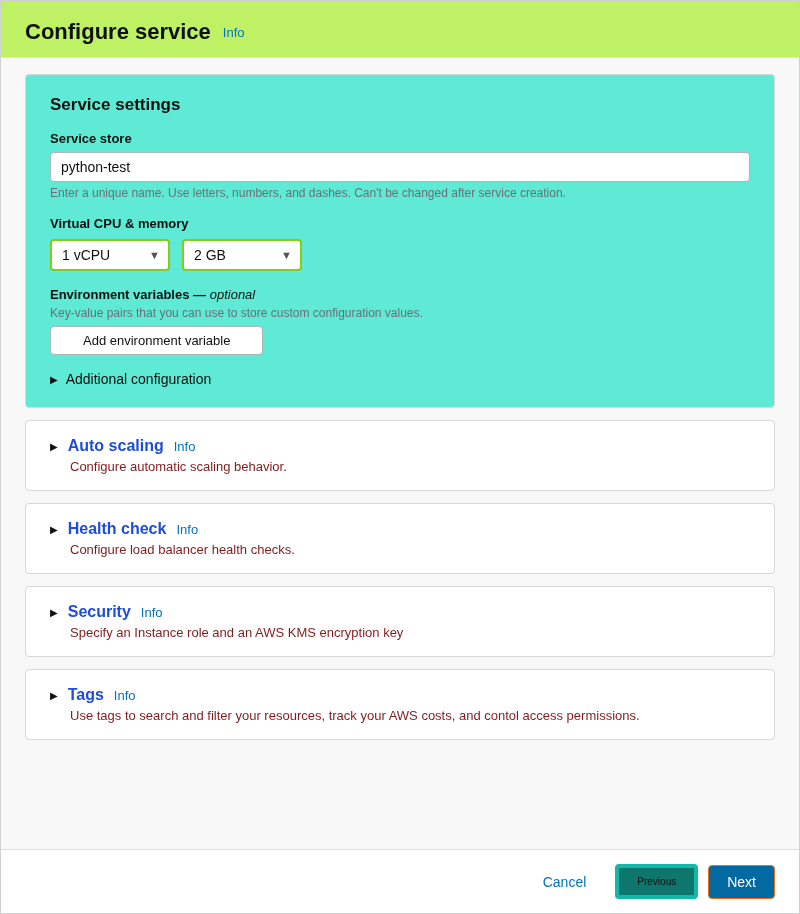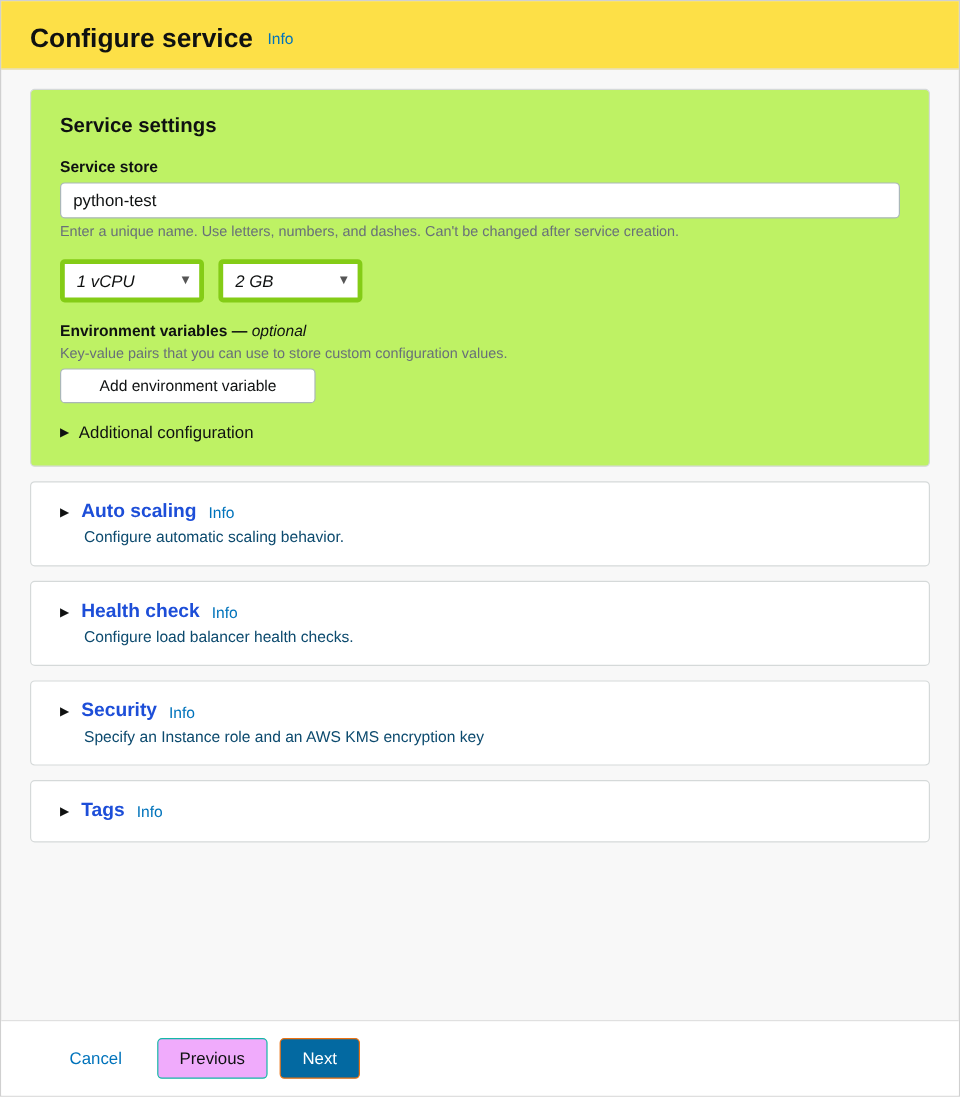--- a/index.html
+++ b/index.html
@@ -23,21 +23,21 @@
       width: 800px;
       min-height: 914px;
       background: #f8f8f8;
       border: 1px solid #d0d0d0;
       display: flex;
       flex-direction: column;
     }
 
     .page-header {
       padding: 18px 24px 12px 24px;
-      background: #fde047;
+      background: #bef264;
       border-bottom: 1px solid #e0e0e0;
       display: flex;
       align-items: center;
       gap: 12px;
     }
 
     .page-title {
       font-size: 22px;
       font-weight: 600;
       color: #0f1111;
@@ -53,21 +53,21 @@
     .page-content {
       flex: 1;
       padding: 16px 24px;
       display: flex;
       flex-direction: column;
       gap: 12px;
       overflow-y: auto;
     }
 
     .section-card {
-      background: #bef264;
+      background: #5eead4;
       border: 1px solid #d5d9d9;
       border-radius: 4px;
       padding: 20px 24px;
     }
 
     .section-title {
       font-size: 17px;
       font-weight: 700;
       color: #0f1111;
       margin-bottom: 16px;
@@ -107,28 +107,27 @@
     .select-wrapper {
       position: relative;
       display: inline-flex;
       align-items: center;
     }
 
     .select-control {
       appearance: none;
       -webkit-appearance: none;
       padding: 6px 32px 6px 10px;
-      border: 4px solid #84cc16;
+      border: 2px solid #84cc16;
       border-radius: 4px;
       font-size: 14px;
       color: #0f1111;
       background: #fff;
       cursor: pointer;
       min-width: 120px;
-      font-style: italic;
     }
 
     .select-arrow {
       position: absolute;
       right: 10px;
       pointer-events: none;
       color: #555;
       font-size: 11px;
     }
 
@@ -203,50 +202,51 @@
     }
 
     .collapsible-title {
       font-size: 16px;
       font-weight: 700;
       color: #1d4ed8;
     }
 
     .collapsible-subtitle {
       font-size: 13px;
-      color: #0c4a6e;
+      color: #7f1d1d;
       margin-top: 4px;
       margin-left: 20px;
     }
 
     .page-footer {
       background: #fff;
       border-top: 1px solid #e0e0e0;
-      padding: 14px 38px;
-      display: flex;
+      padding: 14px 24px;
+      display: flex;
+      justify-content: flex-end;
       align-items: center;
       gap: 10px;
     }
 
     .btn-cancel {
       padding: 8px 18px;
       background: #fff;
       border: 1px solid transparent;
       border-radius: 4px;
       font-size: 14px;
       color: #0073bb;
       cursor: pointer;
     }
 
     .btn-previous {
       padding: 8px 18px;
-      background: #f0abfc;
-      border: 1px solid #14b8a6;
-      border-radius: 4px;
-      font-size: 14px;
+      background: #0f766e;
+      border: 4px solid #14b8a6;
+      border-radius: 4px;
+      font-size: 10px;
       color: #0f1111;
       cursor: pointer;
     }
 
     .btn-next {
       padding: 8px 18px;
       background: #0369a1;
       border: 1px solid #ec7211;
       border-radius: 4px;
       font-size: 14px;
@@ -270,20 +270,21 @@
     <div class="section-card">
       <div class="section-title">Service settings</div>
 
       <div>
         <div class="field-label">Service store</div>
         <input class="text-input" type="text" value="python-test" style="">
         <div class="field-hint">Enter a unique name. Use letters, numbers, and dashes. Can't be changed after service creation.</div>
       </div>
 
       <div style="margin-top:16px;">
+        <div class="field-label">Virtual CPU &amp; memory</div>
         <div class="vcpu-memory-row">
           <div class="select-wrapper">
             <select class="select-control">
               <option>0.25 vCPU</option>
               <option>0.5 vCPU</option>
               <option selected="">1 vCPU</option>
               <option>2 vCPU</option>
               <option>4 vCPU</option>
             </select>
             <span class="select-arrow">▼</span>
@@ -343,20 +344,21 @@
       </div>
       <div class="collapsible-subtitle">Specify an Instance role and an AWS KMS encryption key</div>
     </div>
 
     <div class="collapsible-section">
       <div class="collapsible-header">
         <span class="collapse-arrow">▶</span>
         <span class="collapsible-title">Tags</span>
         <a class="info-link">Info</a>
       </div>
+      <div class="collapsible-subtitle">Use tags to search and filter your resources, track your AWS costs, and contol access permissions.</div>
     </div>
 
   </div>
 
   <div class="page-footer">
     <button class="btn-cancel">Cancel</button>
     <button class="btn-previous">Previous</button>
     <button class="btn-next">Next</button>
   </div>
 

